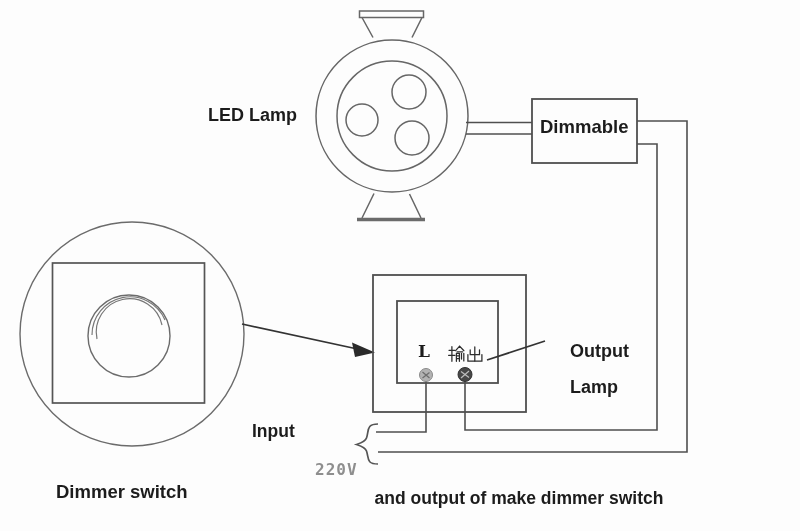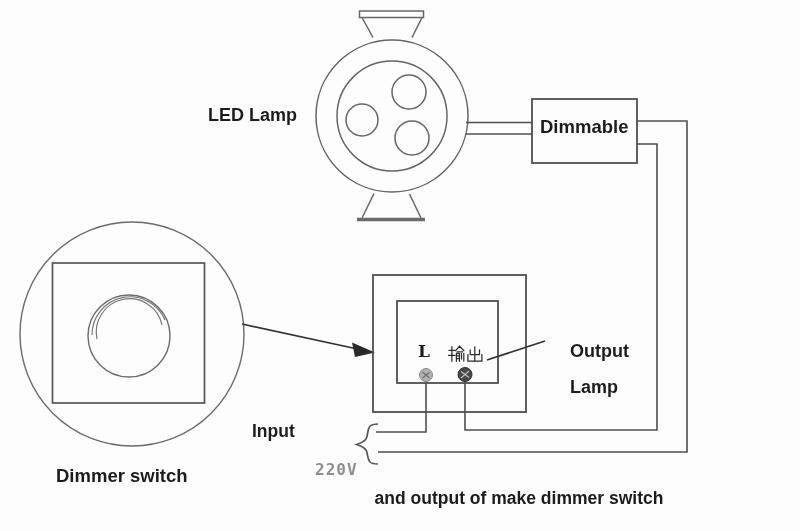--- a/index.html
+++ b/index.html
@@ -11,21 +11,21 @@
   .stage svg { position:absolute; left:0; top:0; }
   .lbl { position:absolute; font-weight:bold; white-space:nowrap; }
   .lbl span { display:block;margin-top:12px; }
   .led-lamp-label   { left:208px; top:105px; font-size:18px; }
   .driver-label     { left:540px; top:102px; font-size:18.5px; line-height:26px; }
   .output-label     { left:570px; top:327px; font-size:18px; line-height:24px; }
   .input-label      { left:252px; top:421px; font-size:17.5px; }
   .voltage-label    { left:315px; top:422px; font-family:"DejaVu Sans Mono", monospace;
                       font-weight:bold; font-size:16px; color:#8e8e8e; letter-spacing:1px;margin-top:38px; }
   .terminal-l-label { left:418px; top:341px; font-family:"DejaVu Serif", serif; font-size:17px; }
-  .dimmer-label     { left:56px;  top:465px; font-size:18.5px; }
+  .dimmer-label     { left:56px;  top:481px; font-size:18.5px; }
   .caution-label    { left:245px; top:475px; width:548px; text-align:center;
                       font-size:17.5px; line-height:23px; white-space:nowrap; }
 </style>
 </head>
 <body>
 
 <div class="stage">
 
   <svg width="800" height="531" viewBox="0 0 800 531">
 

